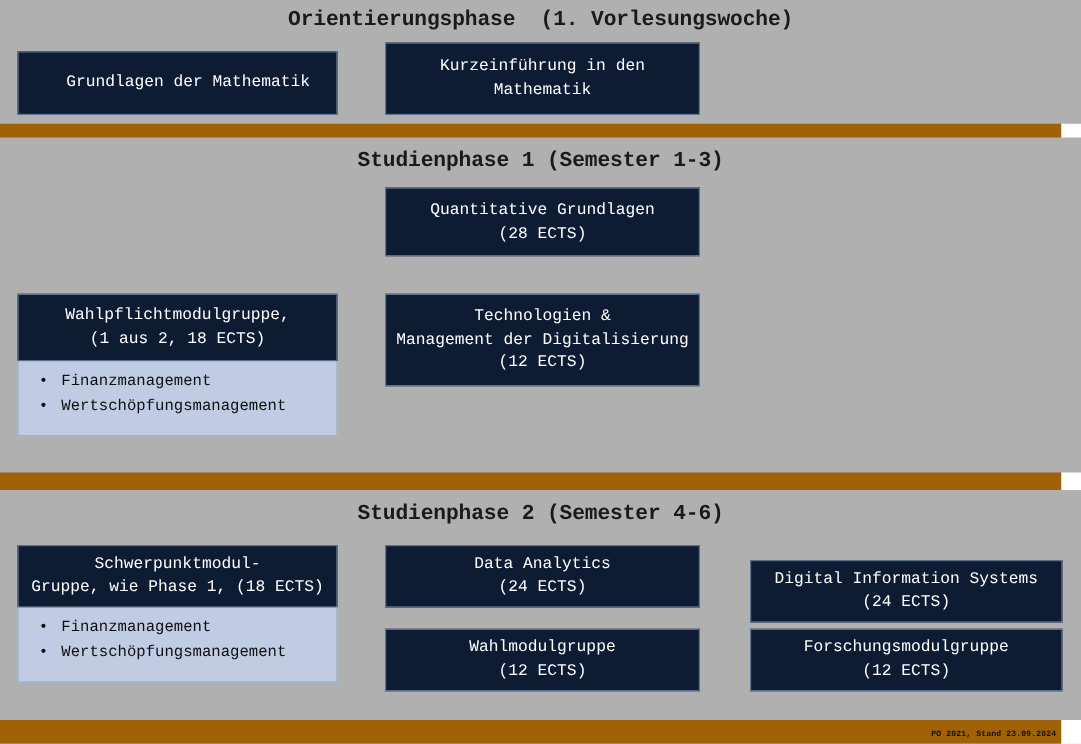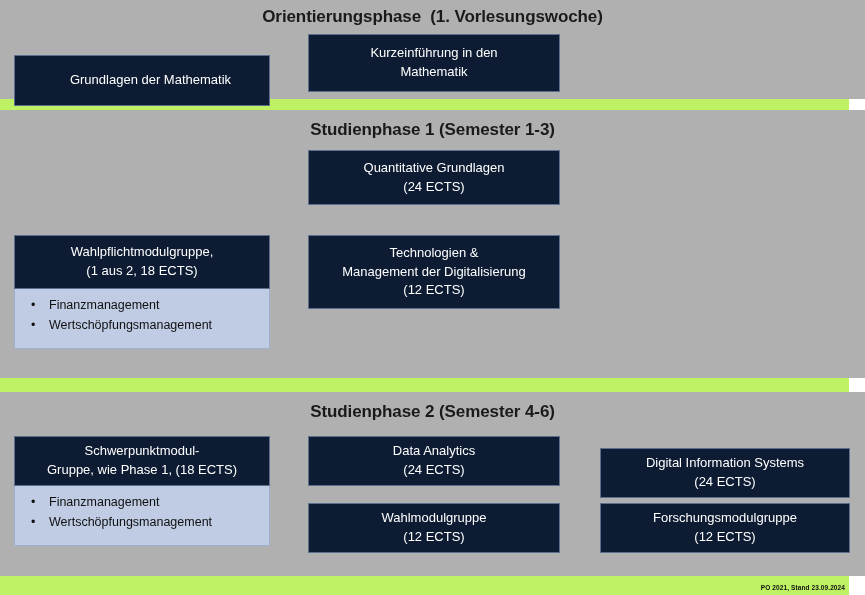--- a/index.html
+++ b/index.html
@@ -12,21 +12,22 @@
     height: 595px;
     font-family: "Liberation Sans", sans-serif;
     position: relative;
     overflow: hidden;
   }
 
   .stage {
     position: relative;
     width: 849px;
     height: 595px;
-    background: #bef264;
+    background: #a16207;
+    font-family: Liberation Mono, monospace;
   }
 
   
   .panel {
     position: absolute;
     left: 0;
     width: 865px;
     background: #b0b0b0;
     box-sizing: border-box;
   }
@@ -113,37 +114,37 @@
   }
 </style>
 </head>
 <body>
 
 <div class="stage">
 
   <div class="panel" id="panel-orientation">
     <div class="panel-title">Orientierungsphase  (1. Vorlesungswoche)</div>
 
-    <div class="module-box" style="left:14px; top:55px; width:256px; height:51px;padding-left:23px;">
+    <div class="module-box" style="left:14px; top:41px; width:256px; height:51px;padding-left:23px;">
       <span class="module-text">Grundlagen der Mathematik</span>
     </div>
 
     <div class="module-box" style="left:308px; top:34px; width:252px; height:58px;">
       <span class="module-text">Kurzeinführung in den
 Mathematik</span>
     </div>
   </div>
 
   <div class="panel" id="panel-phase1">
     <div class="panel-title">Studienphase 1 (Semester 1-3)</div>
 
 
     <div class="module-box" style="left:308px; top:40px; width:252px; height:55px;">
       <span class="module-text">Quantitative Grundlagen
-(24 ECTS)</span>
+(28 ECTS)</span>
     </div>
 
 
     <div class="module-box" style="left:14px; top:125px; width:256px; height:54px;">
       <span class="module-text">Wahlpflichtmodulgruppe,
 (1 aus 2, 18 ECTS)</span>
     </div>
 
     <div class="bullet-box" style="left:14px; top:179px; width:256px; height:60px;">
       <ul class="bullet-list">

